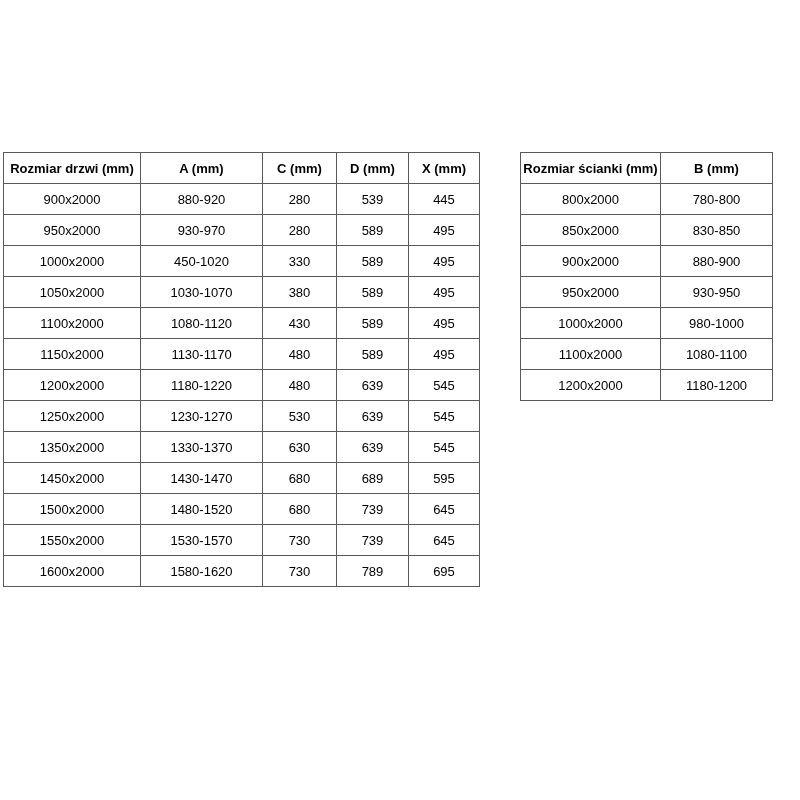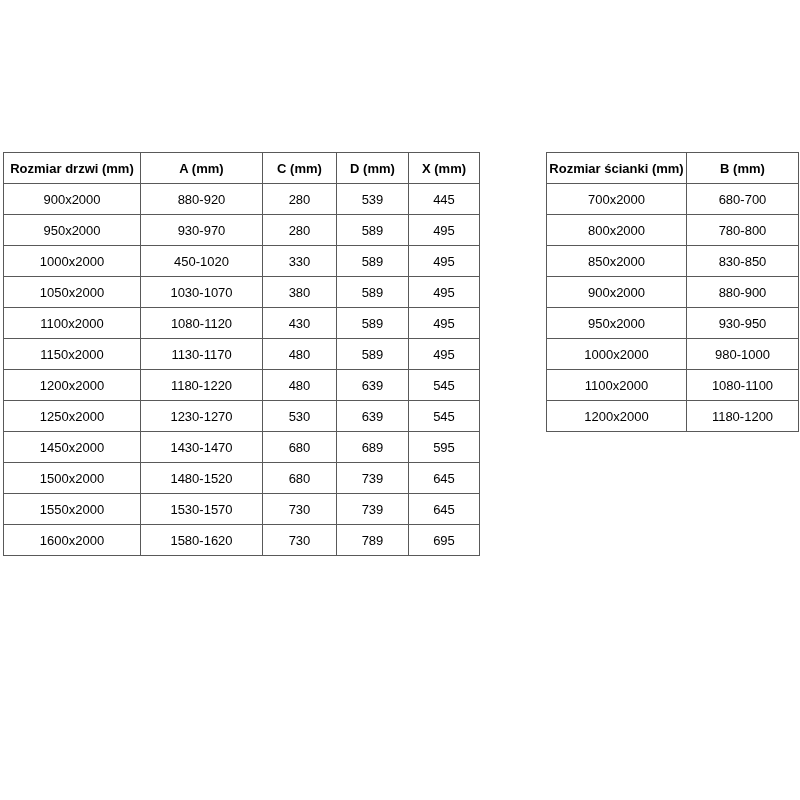--- a/index.html
+++ b/index.html
@@ -38,21 +38,21 @@
   }
   table.spec th {
     font-weight: bold;
   }
   #door-table {
     left: 3px;
     top: 152px;
     width: 476px;
   }
   #wall-table {
-    left: 546px;
+    left: 520px;
     top: 152px;
     width: 252px;
   }
 </style>
 </head>
 <body>
 
 <div class="canvas">
 
   <table class="spec" id="door-table">
@@ -123,20 +123,27 @@
           <td>545</td>
         </tr>
         <tr>
           <td>1250x2000</td>
           <td>1230-1270</td>
           <td>530</td>
           <td>639</td>
           <td>545</td>
         </tr>
         <tr>
+          <td>1350x2000</td>
+          <td>1330-1370</td>
+          <td>630</td>
+          <td>639</td>
+          <td>545</td>
+        </tr>
+        <tr>
           <td>1450x2000</td>
           <td>1430-1470</td>
           <td>680</td>
           <td>689</td>
           <td>595</td>
         </tr>
         <tr>
           <td>1500x2000</td>
           <td>1480-1520</td>
           <td>680</td>
@@ -166,24 +173,20 @@
       <col style="width:112px">
     </colgroup>
     <thead>
       <tr>
         <th>Rozmiar ścianki (mm)</th>
         <th>B (mm)</th>
       </tr>
     </thead>
     <tbody>
         <tr>
-          <td>700x2000</td>
-          <td>680-700</td>
-        </tr>
-        <tr>
           <td>800x2000</td>
           <td>780-800</td>
         </tr>
         <tr>
           <td>850x2000</td>
           <td>830-850</td>
         </tr>
         <tr>
           <td>900x2000</td>
           <td>880-900</td>

